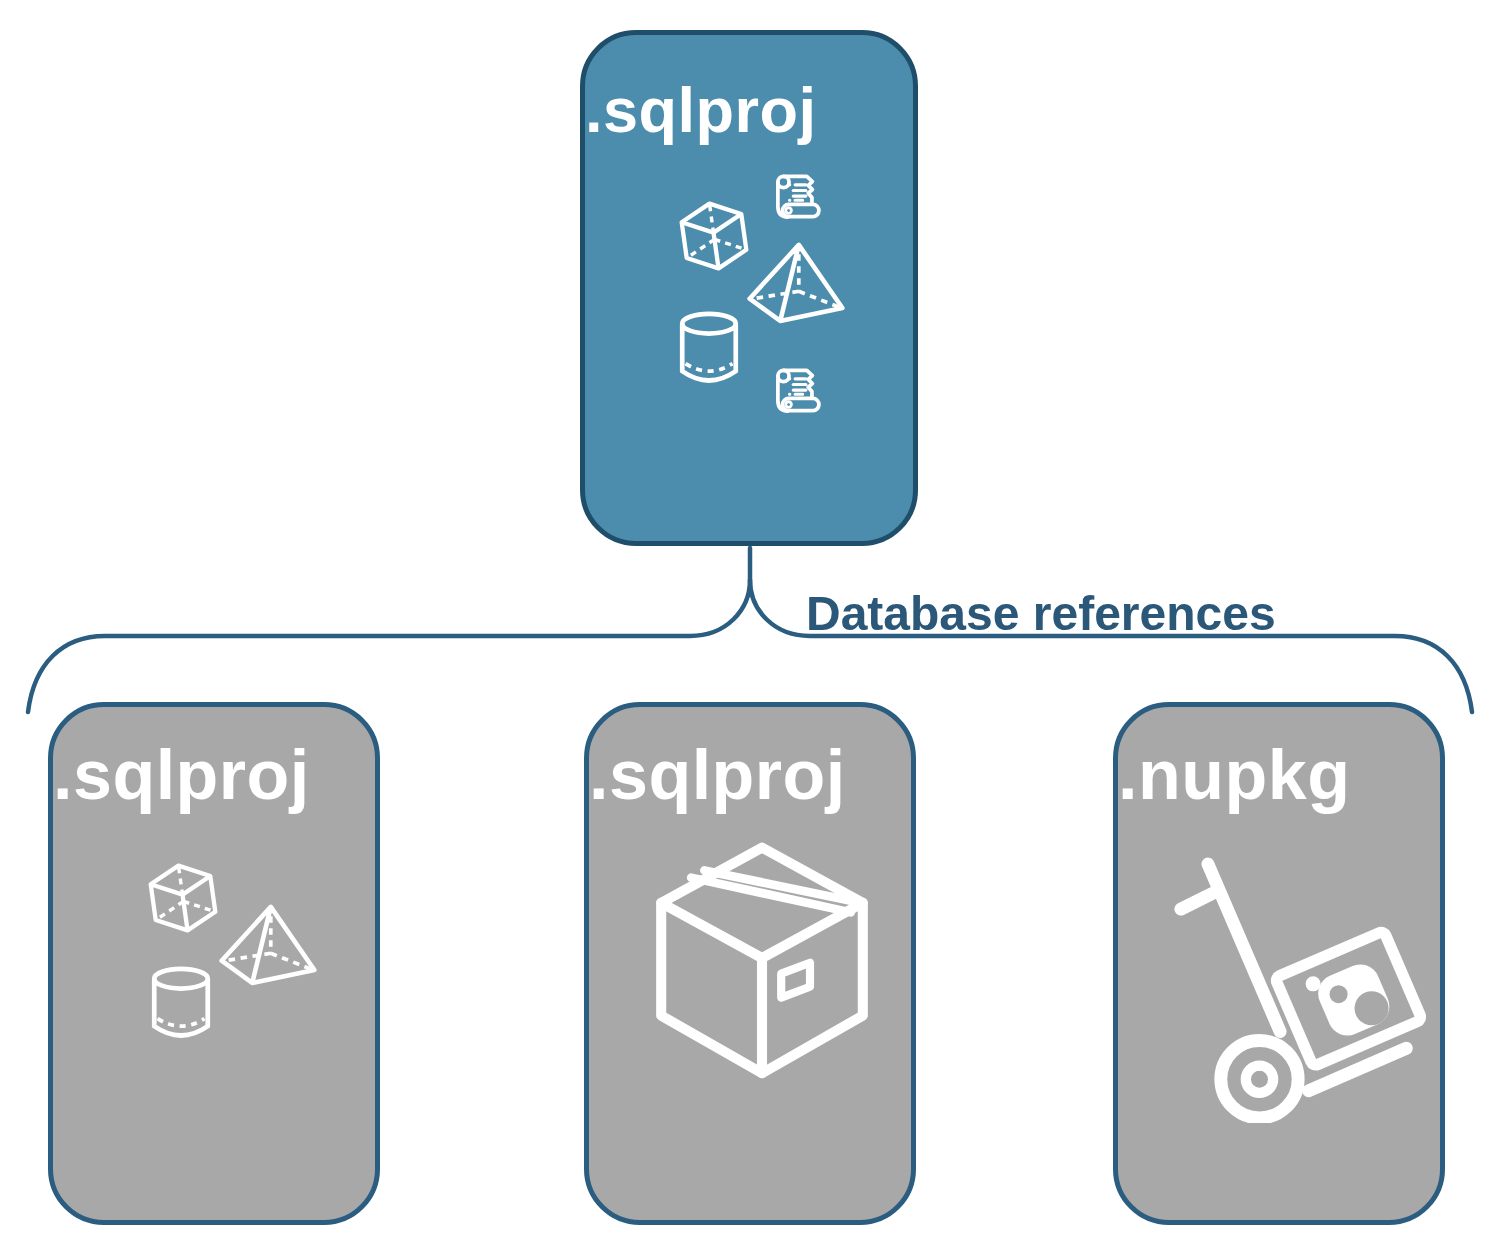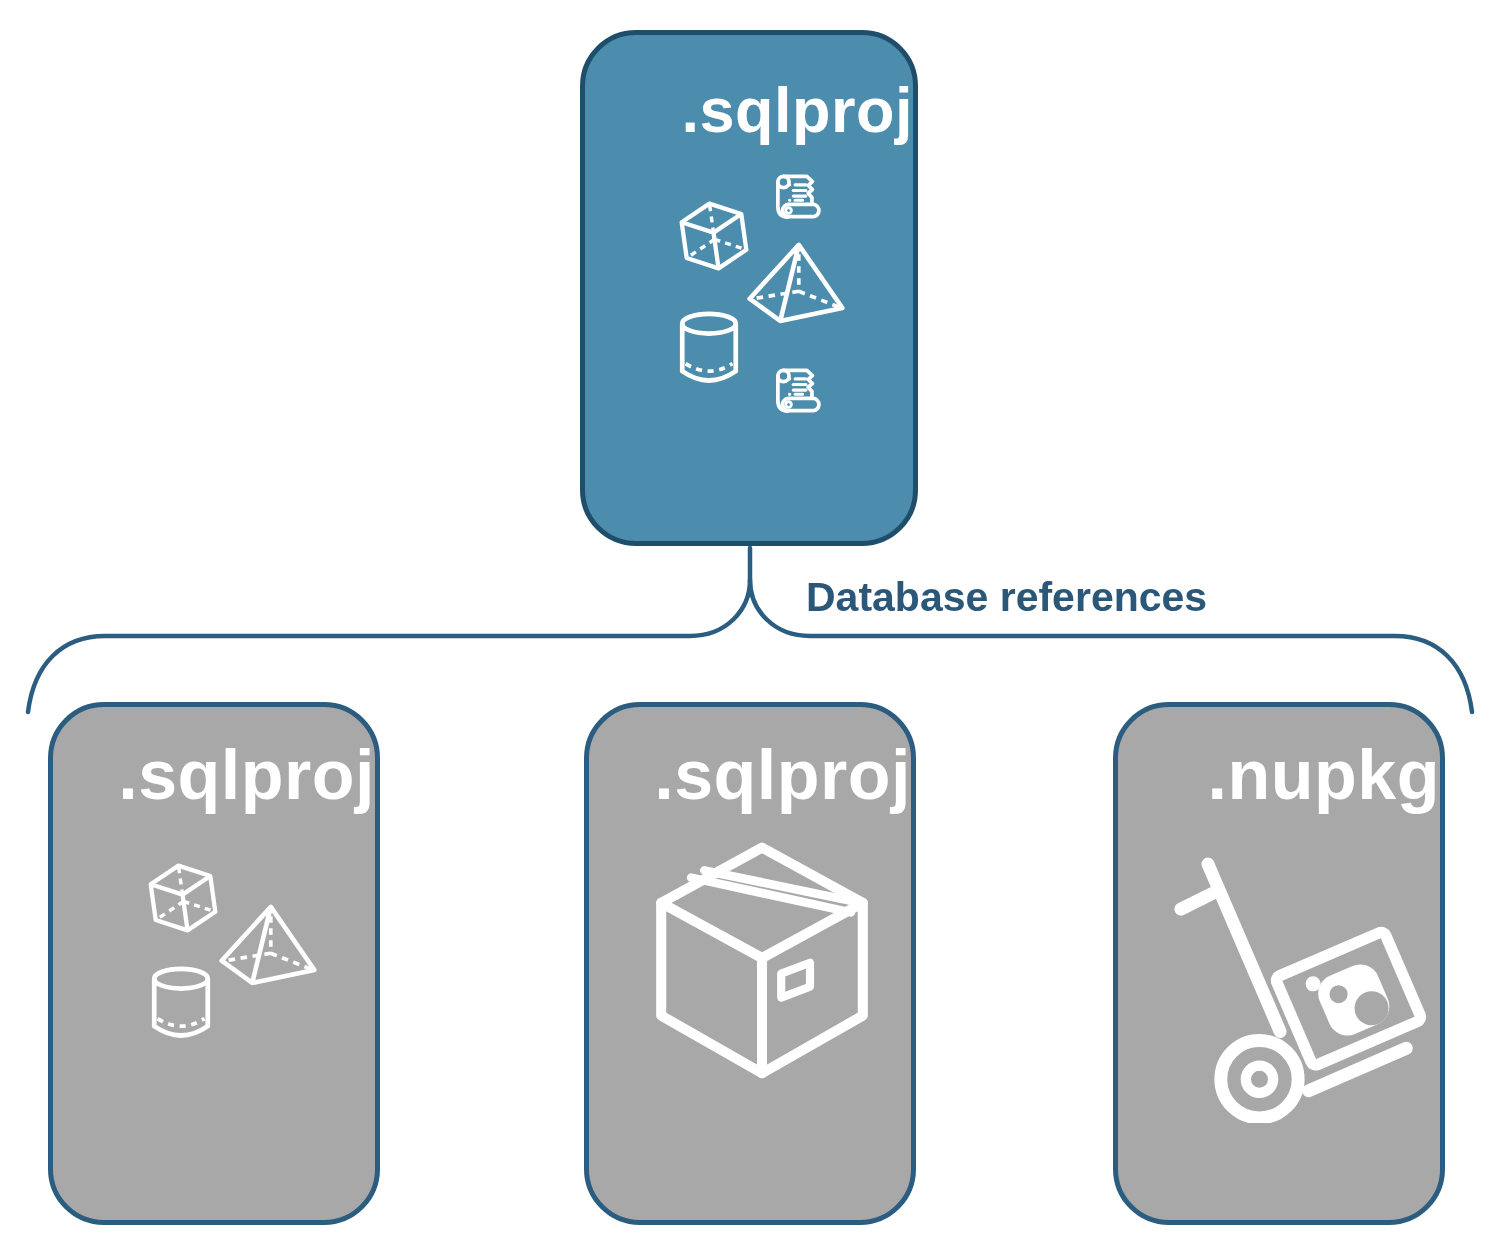--- a/index.html
+++ b/index.html
@@ -20,31 +20,31 @@
   }
   .card-child {
     top:702px; width:332px; height:523px;
     background:var(--child-fill,#a8a8a8);
     border-color:var(--child-border,#2a5d80);
   }
   .card-child-1 { left:48px; }
   .card-child-2 { left:584px; }
   .card-child-3 { left:1113px; }
   .card-title {
-    color:#ffffff; font-weight:bold; text-align:right; line-height:1;
+    color:#ffffff; font-weight:bold; text-align:left; line-height:1;
     letter-spacing:0.5px; user-select:none;
   }
   .card-root .card-title { padding-top:44px; font-size:63px; }
   .card-child .card-title { padding-top:33px; font-size:70px; }
   .icon { position:absolute; color:var(--icon,#ffffff); }
   .icon svg { display:block; width:100%; height:100%; }
   .connector-svg { position:absolute; left:0; top:0; }
   .connector-label {
-    position:absolute; left:806px; top:574px;
-    font-size:41px; font-weight:bold; color:var(--label-text,#2b5878);
+    position:absolute; left:806px; top:586px;
+    font-size:48px; font-weight:bold; color:var(--label-text,#2b5878);
     white-space:nowrap; user-select:none;
   }
 </style>
 </head>
 <body>
 
 <div class="canvas">
 
   <svg class="connector-svg" width="1500" height="1250" viewBox="0 0 1500 1250" fill="none" stroke="var(--connector,#2a5d80)" stroke-width="4.5" stroke-linecap="round">
     <path d="M750,548 V580"></path>

